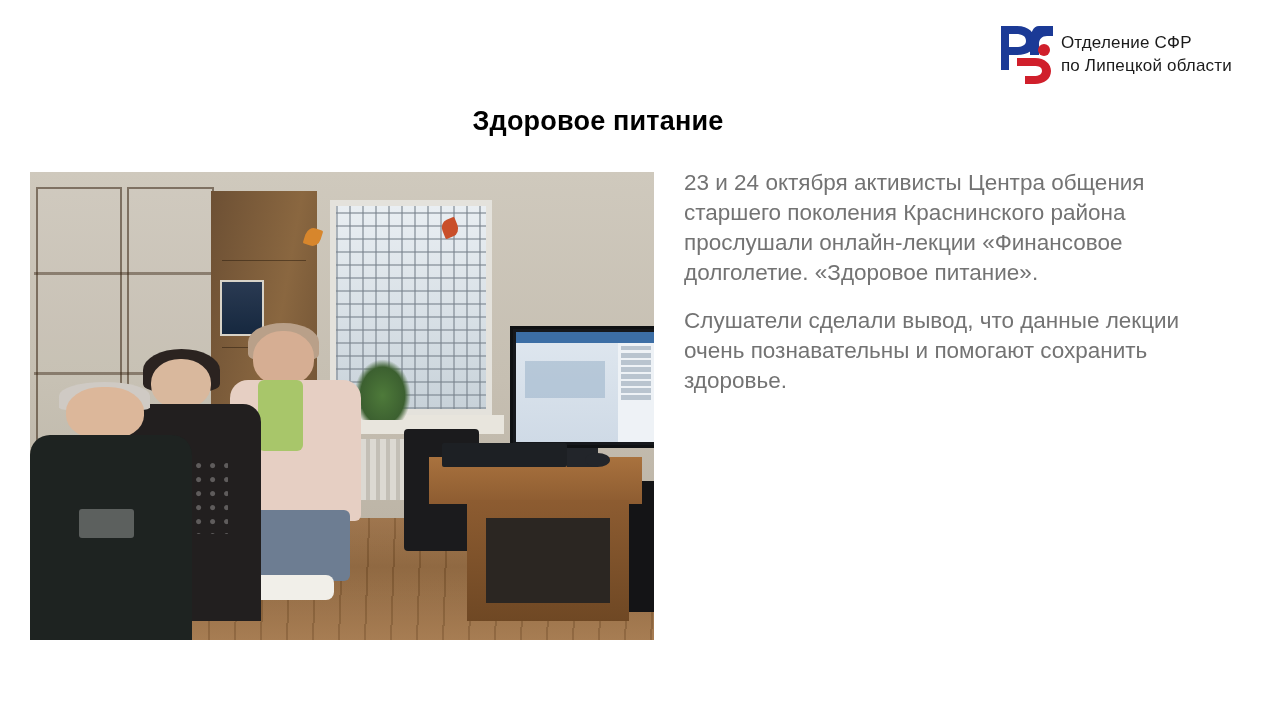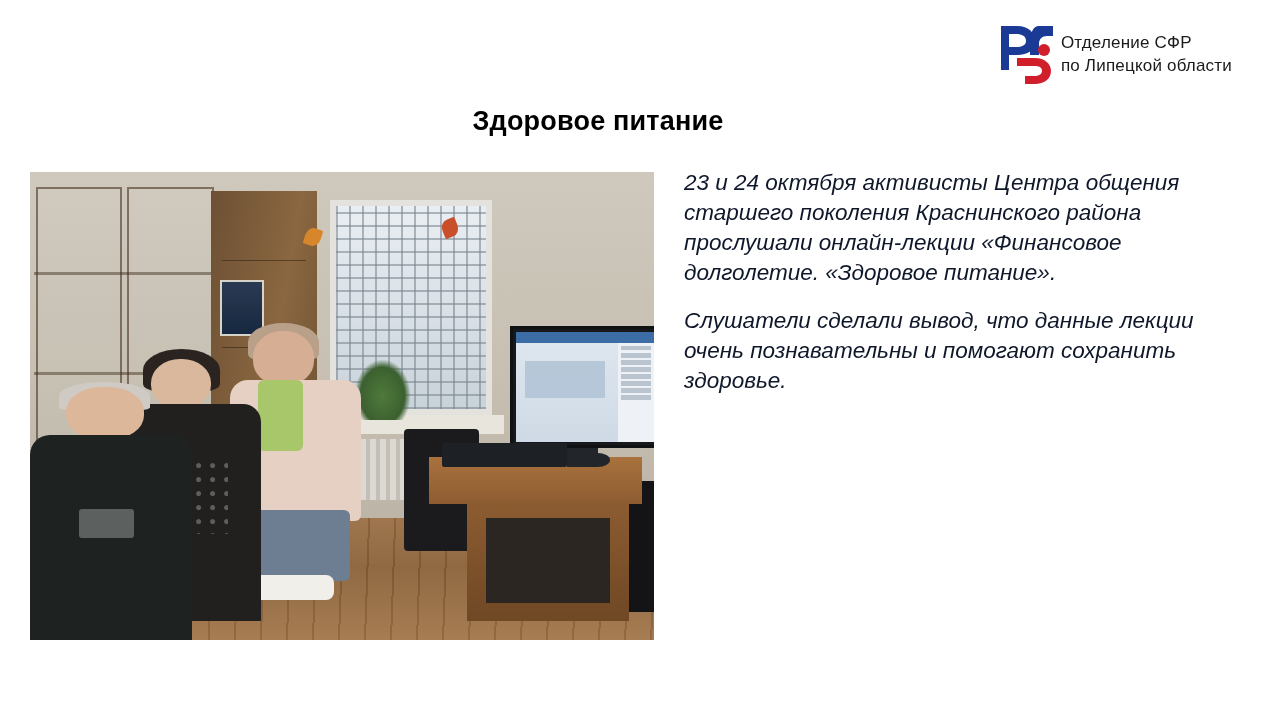--- a/index.html
+++ b/index.html
@@ -164,22 +164,21 @@
   .text-col {
     position: absolute;
     left: 684px;
     top: 168px;
     width: 552px;
   }
   .text-col p {
     margin: 0 0 18px 0;
     font-size: 22.5px;
     line-height: 1.33;
-    color: #0f172a;
-    font-style: italic;
+    color: #737373;
   }
   .text-col p:last-child { margin-bottom: 8px; }
 </style>
 </head>
 <body>
 
 <div class="logo-block">
   <div class="logo-mark">
     <svg width="66" height="62" viewBox="0 0 66 62" xmlns="http://www.w3.org/2000/svg">
       <path d="M6 2 H22 C34 2 40 9 40 17 C40 26 33 31 22 31 H14 V46 H6 Z M14 10 V23 H21 C27 23 31 21 31 17 C31 12 27 10 21 10 Z" fill="#1b3a96"></path>

